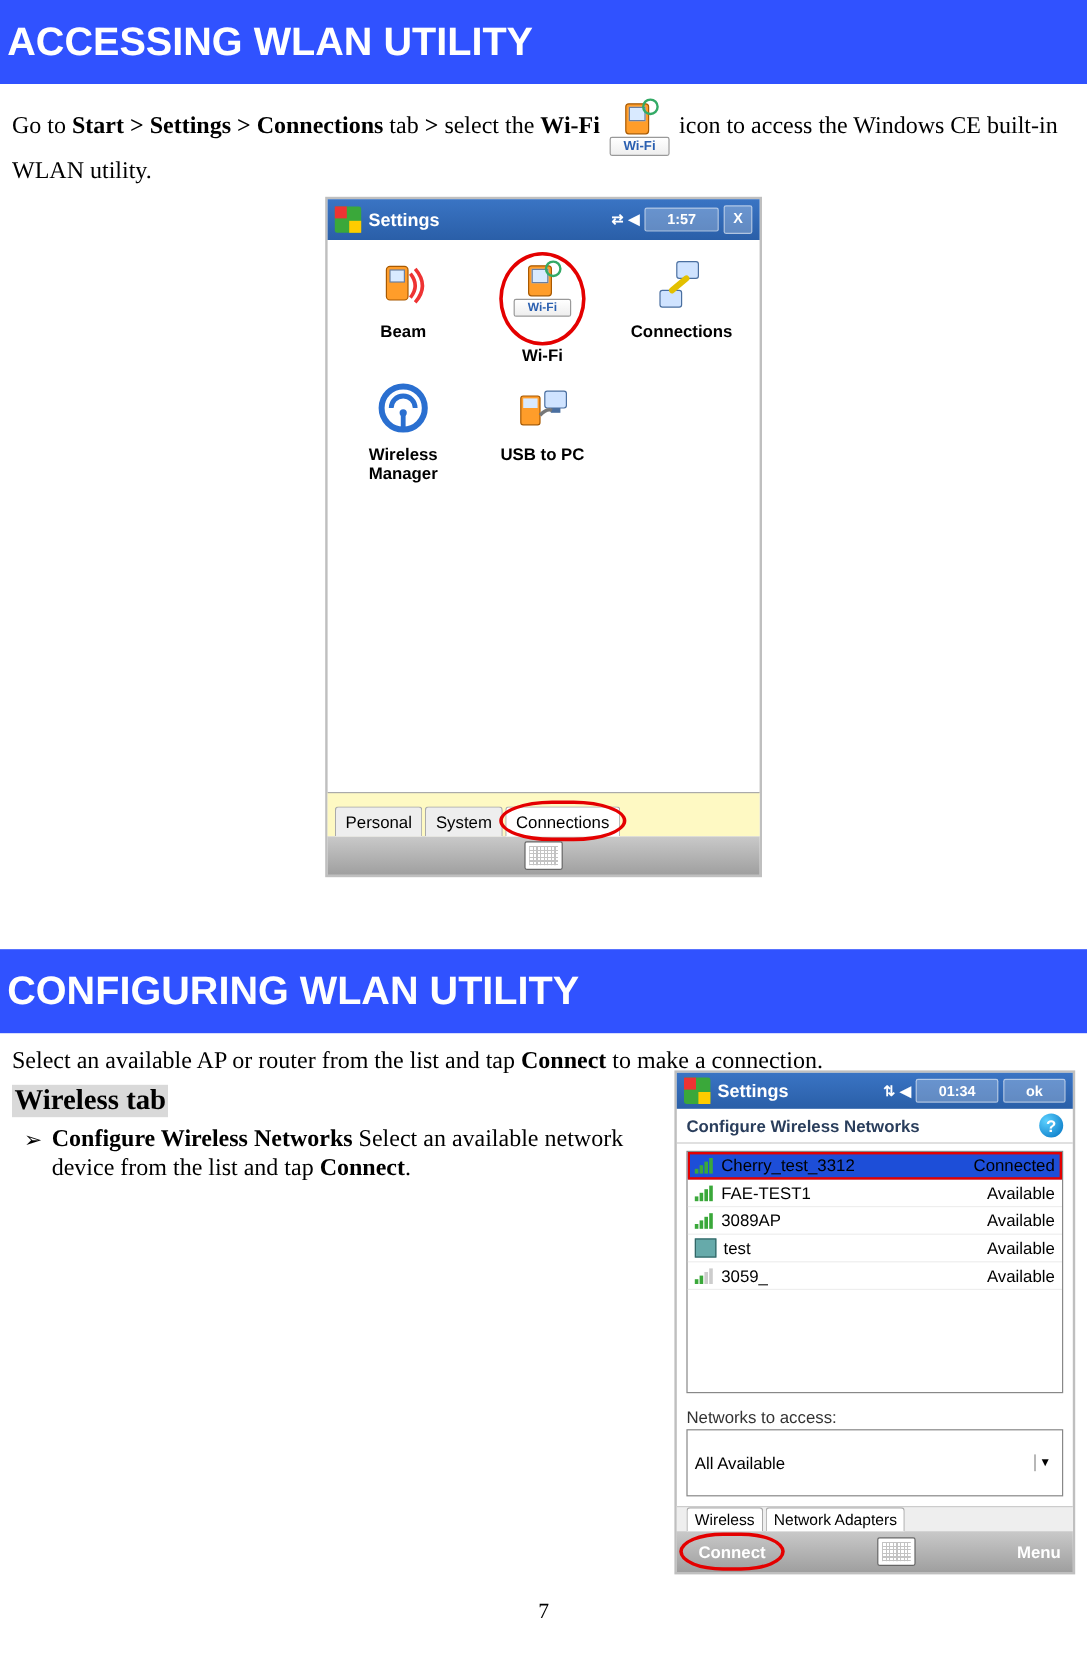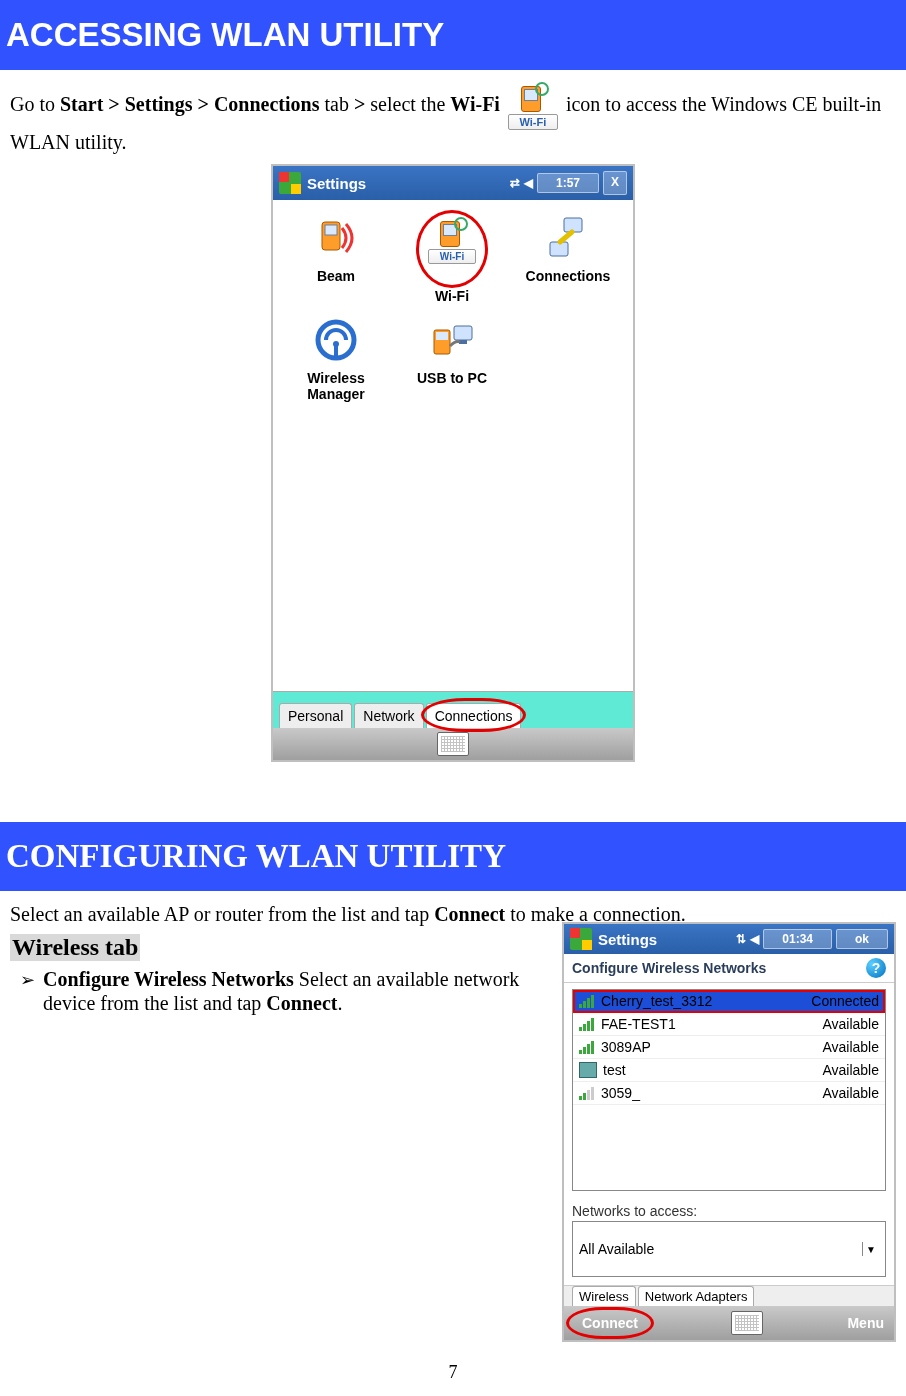--- a/index.html
+++ b/index.html
@@ -19,21 +19,20 @@
     color: #fff;
     font-family: Arial, Helvetica, sans-serif;
     font-weight: 900;
     font-size: 33px;
     padding: 16px 6px;
     margin: 0 -10px 12px -10px;
     letter-spacing: 0px;
   }
   .heading-bar.second {
     margin-top: 60px;
-    font-family: Liberation Serif, serif;
   }
   .intro-line {
     line-height: 1.2;
   }
   .intro-line b { font-weight: bold; }
   .wifi-icon-wrap {
     display: inline-block;
     vertical-align: middle;
     margin: 0 4px;
   }
@@ -175,26 +174,25 @@
     align-items: center;
     justify-content: flex-start;
     box-sizing: border-box;
     margin: 0 auto;
   }
   .red-circle .wifi-icon-top { margin-top: 2px; }
   .red-circle .wifi-label-box { width: 46px; font-size:10px; }
 
   .wm-tabs {
     display: flex;
-    background: #5eead4;
+    background: #fef9c3;
     border-top: 1px solid #aaa;
     height: 36px;
     align-items: flex-end;
     padding-left: 6px;
-    margin-top: 31px;
   }
   .wm-tab {
     background: #eee;
     border: 1px solid #aaa;
     border-bottom: none;
     padding: 4px 8px;
     margin-right: 2px;
     font-size: 14px;
     border-radius: 3px 3px 0 0;
     position: relative;
@@ -503,21 +501,21 @@
               <rect x="26" y="10" width="18" height="14" rx="2" fill="#cfe3ff" stroke="#4a6fa0"></rect>
               <rect x="31" y="24" width="8" height="4" fill="#4a6fa0"></rect>
               <path d="M22 30 q6 -6 10 -4" stroke="#777" stroke-width="3" fill="none"></path>
             </svg>
           </div>
           <div>USB to PC</div>
         </div>
       </div>
       <div class="wm-tabs">
         <div class="wm-tab">Personal</div>
-        <div class="wm-tab">Network</div>
+        <div class="wm-tab">System</div>
         <div class="wm-tab active">
           <span>Connections</span>
           <span class="red-oval"></span>
         </div>
       </div>
       <div class="wm-bottom-bar">
         <div class="wm-kbd"></div>
       </div>
     </div>
   </div>

